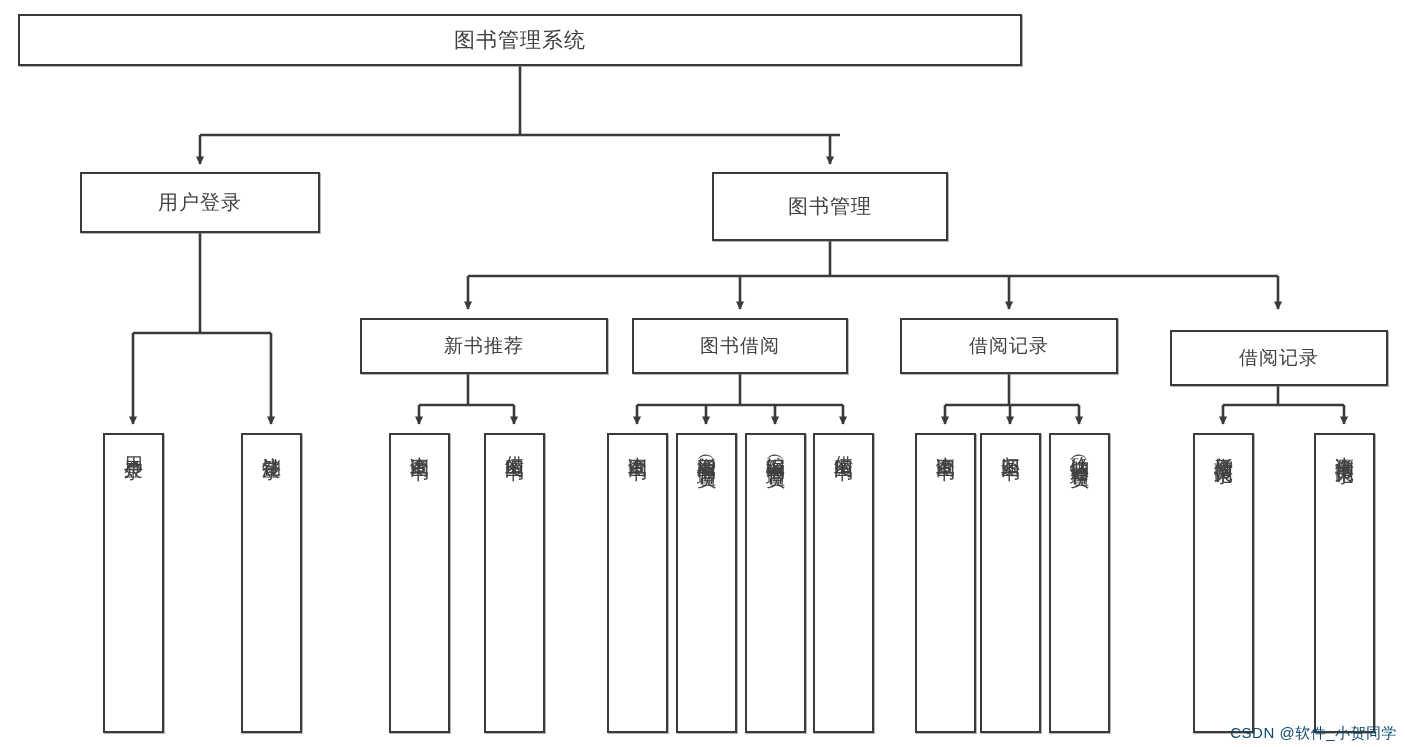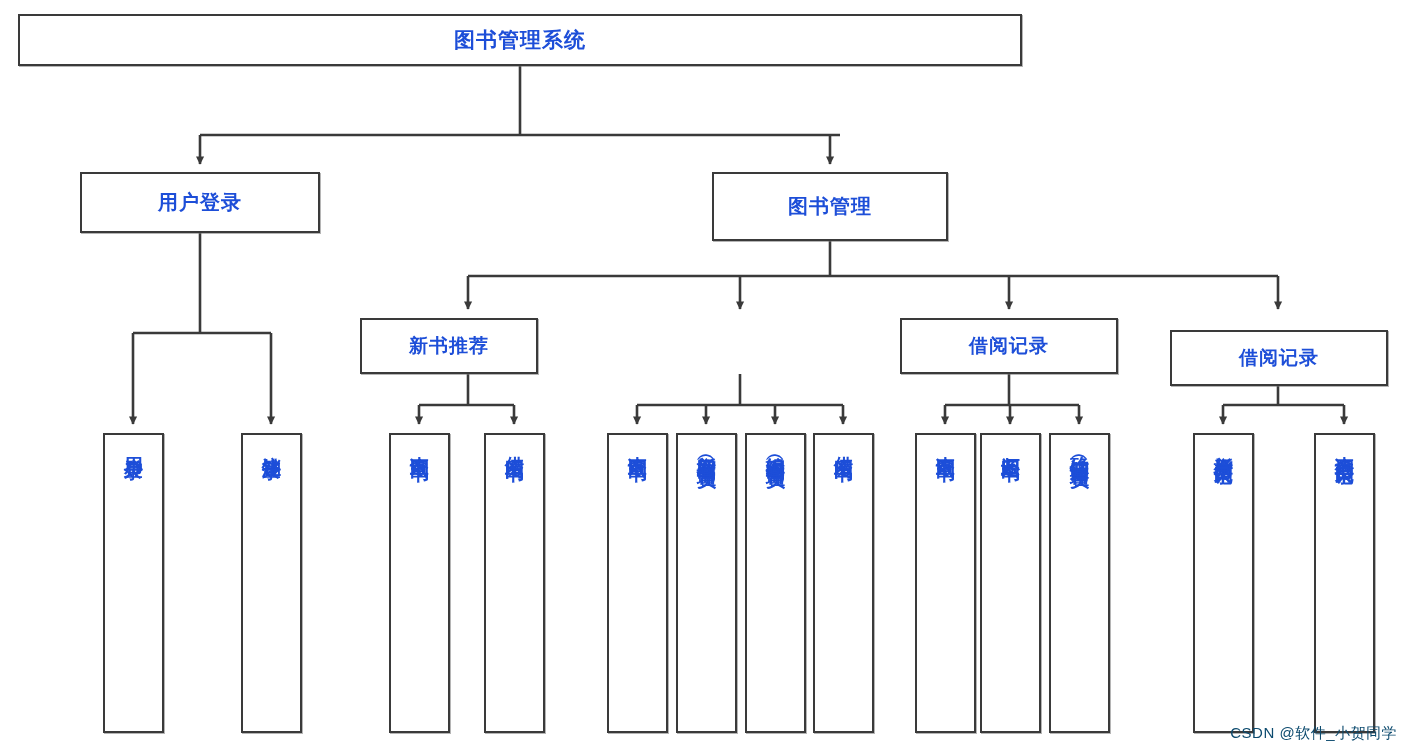--- a/index.html
+++ b/index.html
@@ -33,23 +33,22 @@
     border: 2px solid #3a3a3a;
     display: flex;
     align-items: center;
     justify-content: center;
     color: #333333;
     box-shadow: 1px 1px 0 rgba(120,120,120,0.55);
   }
   .node-label {
     display: block;
     text-align: right;
-    color: #1d4ed8;
+    color: #404040;
     letter-spacing: 1px;
-    font-weight: bold;
   }
   .node.root {
     font-size: 21px;
   }
   .node.level1 {
     font-size: 20px;
   }
   .node.level2 {
     font-size: 19px;
   }
@@ -135,22 +134,25 @@
     <span class="node-label">图书管理系统</span>
   </div>
 
   <div class="node level1" style="left:80px; top:172px; width:240px; height:61px;">
     <span class="node-label">用户登录</span>
   </div>
   <div class="node level1" style="left:712px; top:172px; width:236px; height:69px;">
     <span class="node-label">图书管理</span>
   </div>
 
-  <div class="node level2" style="left:360px; top:318px; width:178px; height:56px;">
+  <div class="node level2" style="left:360px; top:318px; width:248px; height:56px;">
     <span class="node-label">新书推荐</span>
+  </div>
+  <div class="node level2" style="left:632px; top:318px; width:216px; height:56px;">
+    <span class="node-label">图书借阅</span>
   </div>
   <div class="node level2" style="left:900px; top:318px; width:218px; height:56px;">
     <span class="node-label">借阅记录</span>
   </div>
   <div class="node level2" style="left:1170px; top:330px; width:218px; height:56px;">
     <span class="node-label">借阅记录</span>
   </div>
 
   <div class="node leaf" style="left:103px; top:433px; width:61px; height:300px;">
     <span class="node-label">用户登录</span>

